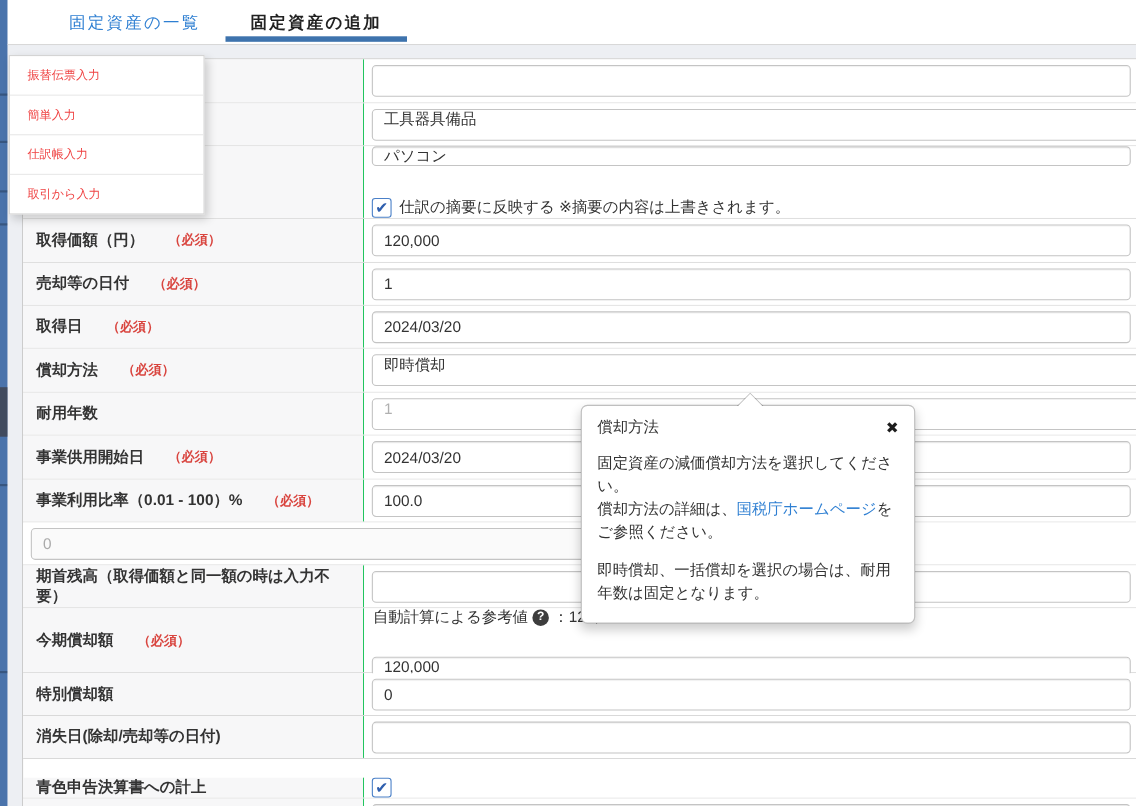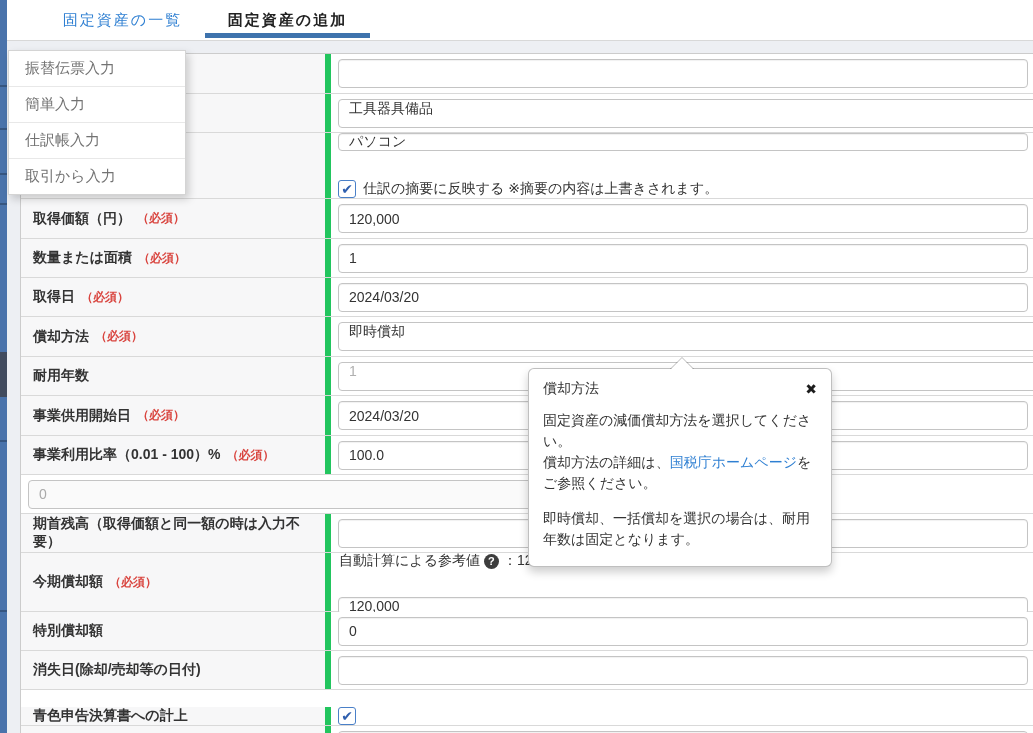--- a/index.html
+++ b/index.html
@@ -19,21 +19,21 @@
   .tab{position:relative;display:flex;align-items:center;justify-content:center;min-width:165px;font-size:15px;letter-spacing:2px;cursor:pointer;text-align:center;}
   .tab.inactive{color:var(--link_blue);}
   .tab.active{color:#222;font-weight:bold;}
   .tab.active::after{content:"";position:absolute;left:0;right:0;bottom:2px;height:5px;background:var(--tab_underline);}
 
   
   .content{position:absolute;left:7px;top:41px;right:0;bottom:0;background:#edeff3;z-index:1;}
   .formtable{position:absolute;left:13px;top:12px;right:0;border-top:1px solid #cccccc;border-left:1px solid #cccccc;background:#fff;}
   .row{display:flex;box-sizing:border-box;border-bottom:1px solid #d9d9d9;}
   .h40{height:40px;} .h39{height:39px;} .h66{height:66px;} .h59{height:59px;} .h36{height:36px;align-items:flex-end;}
-  .cell-label{width:310px;flex:0 0 310px;box-sizing:border-box;background:#f7f7f8;border-right:6px solid #22c55e;display:flex;align-items:center;padding:0 8px 0 12px;}
+  .cell-label{width:310px;flex:0 0 310px;box-sizing:border-box;background:#f7f7f8;border-right:1px solid #22c55e;display:flex;align-items:center;padding:0 8px 0 12px;gap:16px;}
   .lbl{font-size:14px;font-weight:bold;color:#333;}
   .req{font-size:12px;font-weight:bold;color:var(--required_red);margin-left:6px;white-space:nowrap;}
   .cell-value{flex:1 1 auto;background:#fff;display:flex;align-items:center;padding:0 6px 0 7px;}
   .cell-value.col{flex-direction:column;align-items:flex-start;justify-content:center;gap:23px;}
 
   .txt{box-sizing:border-box;width:690px;height:29px;border:1px solid #c4c4c4;border-radius:4px;padding:0 10px;font-size:14px;color:#333;background:#fff;box-shadow:inset 0 1px 1px rgba(0,0,0,.06);font-family:"Liberation Sans","DejaVu Sans",sans-serif;outline:none;}
   .txt.dis{background:#fafafa;color:#aaa;box-shadow:none;}
   .sel{box-sizing:border-box;position:relative;width:816px;height:29px;border:1px solid #c4c4c4;border-radius:4px;padding:0 30px 0 10px;font-size:14px;color:#333;background:#fff;display:flex;cursor:pointer;}
   .sel .caret{position:absolute;right:10px;top:50%;transform:translateY(-50%);font-size:9px;color:#8a8a8a;}
   .sel.dis{color:#b0b0b0;cursor:default;}
@@ -42,21 +42,21 @@
   .cb{box-sizing:border-box;width:18px;height:18px;border:1px solid var(--checkbox_border);border-radius:3px;background:#fff;display:inline-flex;align-items:center;justify-content:center;cursor:pointer;flex:0 0 18px;}
   .cb .check{color:var(--check_blue);font-size:14px;font-weight:bold;line-height:1;}
   .cb-line{display:flex;align-items:center;margin-top:6px;}
   .cb-label{font-size:14px;color:#333;margin-left:7px;}
 
   .refline{display:flex;align-items:center;font-size:14px;color:#333;margin:3px 0 4px 1px;}
   .help-icon{display:inline-flex;align-items:center;justify-content:center;width:15px;height:15px;border-radius:50%;background:#3d3d3d;color:#fff;font-size:11px;font-weight:bold;margin:0 4px;cursor:pointer;}
 
   
   .menu{position:absolute;left:8px;top:50px;width:176px;background:#fff;border:1px solid #d4d4d4;box-shadow:3px 4px 8px rgba(0,0,0,.18);z-index:10;}
-  .menu-item{height:35px;display:flex;align-items:center;padding-left:16px;font-size:15px;color:#737373;cursor:pointer;border-bottom:1px solid #e8e8e8;}
+  .menu-item{height:35px;display:flex;align-items:center;padding-left:16px;font-size:11px;color:#ef4444;cursor:pointer;border-bottom:1px solid #e8e8e8;}
   .menu-item:last-child{border-bottom:none;}
 
   
   .ttip{position:absolute;left:528px;top:368px;width:304px;box-sizing:border-box;background:#fff;border:1px solid rgba(0,0,0,.25);border-radius:6px;box-shadow:0 5px 10px rgba(0,0,0,.2);z-index:20;padding:11px 14px 16px 14px;}
   .ttip::before{content:"";position:absolute;top:-12px;left:141px;border:12px solid transparent;border-top:none;border-bottom:12px solid rgba(0,0,0,.28);}
   .ttip::after{content:"";position:absolute;top:-11px;left:142px;border:11px solid transparent;border-top:none;border-bottom:11px solid #fff;}
   .tt-head{display:flex;align-items:center;justify-content:space-between;margin-bottom:12px;}
   .tt-title{font-size:14px;color:#333;}
   .tt-close{font-size:14px;font-weight:bold;color:#1d1d1d;cursor:pointer;line-height:1;}
   .tt-body{font-size:14px;line-height:21px;color:#333;}
@@ -126,21 +126,21 @@
         <span class="lbl">取得価額（円）</span>
         <span class="req">（必須）</span>
       </div>
       <div class="cell-value">
         <input class="txt" value="120,000" style="">
       </div>
     </div>
 
     <div class="row h39">
       <div class="cell-label">
-        <span class="lbl">数量または面積</span>
+        <span class="lbl">売却等の日付</span>
         <span class="req">（必須）</span>
       </div>
       <div class="cell-value">
         <input class="txt" value="1" style="">
       </div>
     </div>
 
     <div class="row h39">
       <div class="cell-label">
         <span class="lbl">取得日</span>

